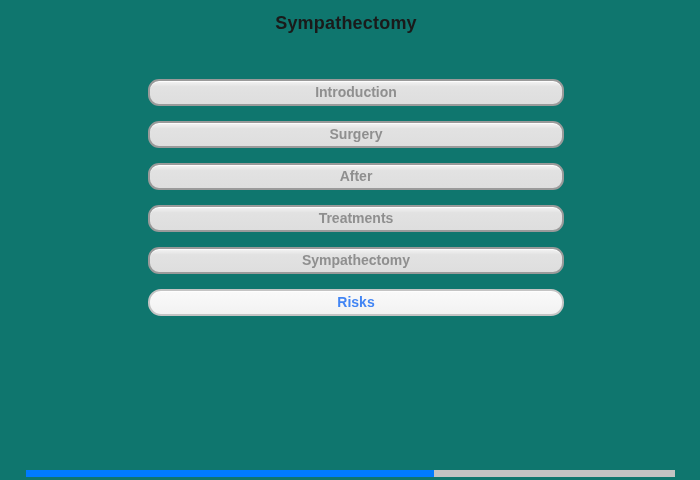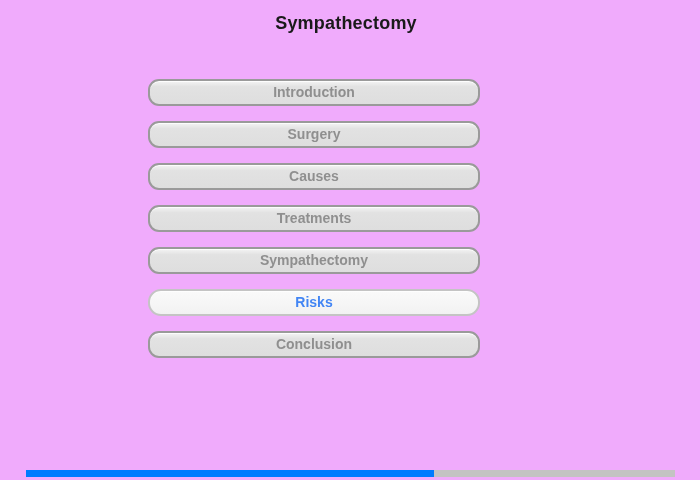--- a/index.html
+++ b/index.html
@@ -5,21 +5,21 @@
   html, body {
     margin: 0;
     padding: 0;
     background: #ffffff;
     font-family: "Liberation Sans", sans-serif;
   }
   .stage {
     position: relative;
     width: 700px;
     height: 480px;
-    background: #f0abfc;
+    background: #0f766e;
     overflow: hidden;
   }
   .page-title {
     position: absolute;
     top: 13px;
     left: 0;
     width: 692px;
     text-align: center;
     font-size: 18px;
     font-weight: bold;
@@ -27,21 +27,21 @@
     letter-spacing: 0.2px;
   }
   .menu {
     position: absolute;
     left: 148px;
     top: 79px;
     width: 413px;
   }
   .menu-button {
     box-sizing: border-box;
-    width: 332px;
+    width: 416px;
     height: 27px;
     margin-bottom: 15px;
     border: 2px solid #9a9a9a;
     border-radius: 11px;
     background: linear-gradient(to bottom, #f4f4f4 0%, #e2e2e2 25%, #dedede 100%);
     box-shadow: inset 0 1px 0 rgba(255,255,255,0.8);
     color: #8f8f8f;
     font-family: "Liberation Sans", sans-serif;
     font-size: 14px;
     font-weight: bold;
@@ -73,24 +73,23 @@
 </head>
 <body>
 
 <div class="stage">
 
   <div class="page-title">Sympathectomy</div>
 
   <div class="menu">
     <button class="menu-button">Introduction</button>
     <button class="menu-button">Surgery</button>
-    <button class="menu-button">Causes</button>
+    <button class="menu-button">After</button>
     <button class="menu-button">Treatments</button>
     <button class="menu-button">Sympathectomy</button>
     <button class="menu-button active">Risks</button>
-    <button class="menu-button">Conclusion</button>
   </div>
 
   <div class="progress" style="background: rgb(195, 195, 195);">
     <div class="progress-fill" style="width: 62.9%; background: rgb(0, 123, 255);"></div>
   </div>
 
 </div>
 
 </body></html>

